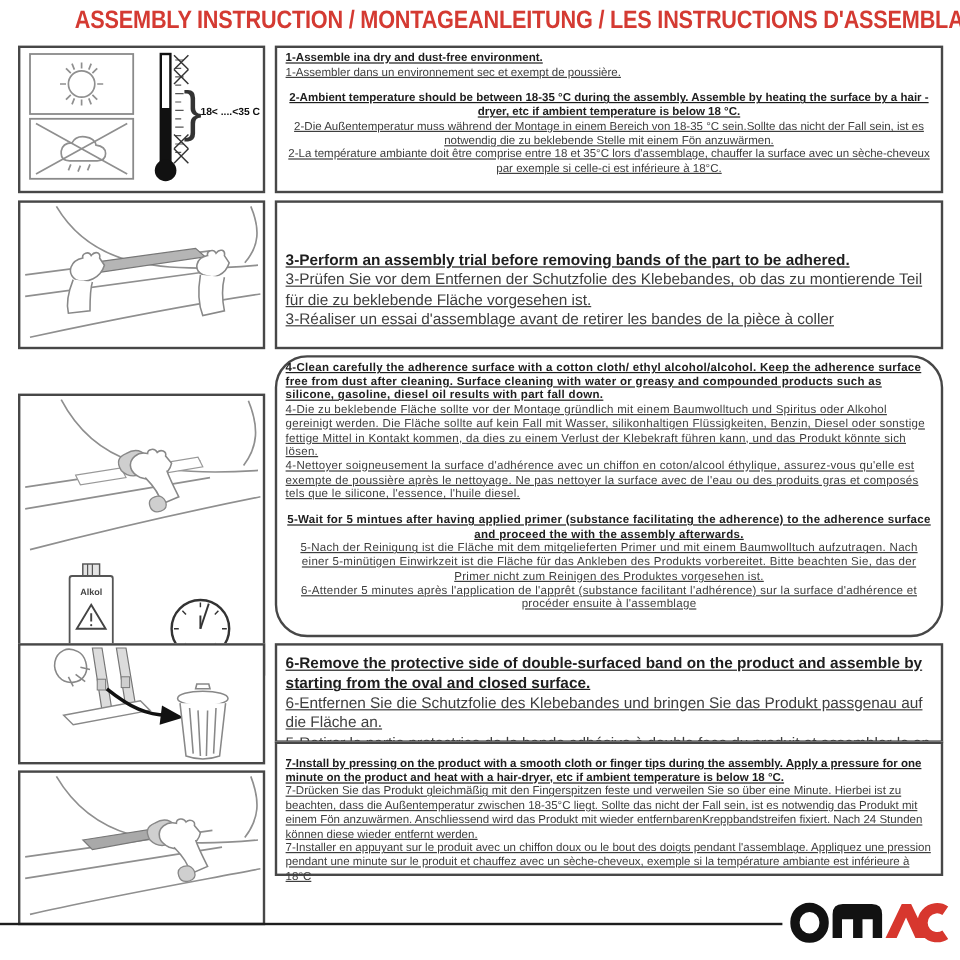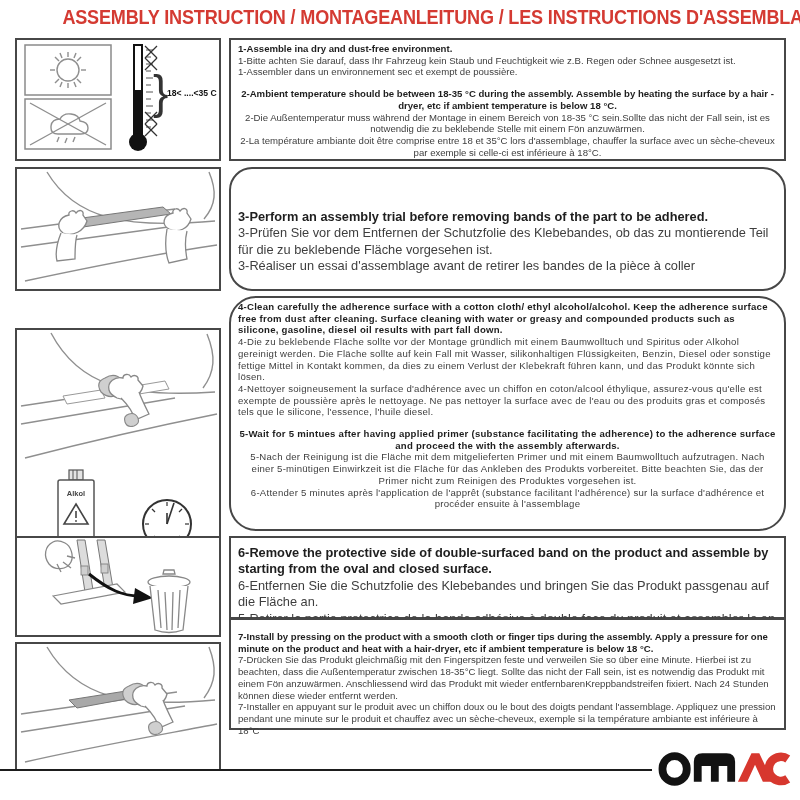--- a/index.html
+++ b/index.html
@@ -9,25 +9,25 @@
     color:#d43a32;font-weight:700;font-size:21px;letter-spacing:-0.2px;white-space:nowrap;}
   .page-title span{display:inline-block;transform:scaleX(0.86);transform-origin:center;}
 
   .cell{position:absolute;background:#fff;border:2px solid #474747;box-sizing:border-box;}
   .img-cell{left:15px;width:206px;}
   .txt-cell{left:229px;width:557px;padding:3px 7px;}
 
   .small-txt{font-size:9.6px;line-height:11.7px;}
   .big-txt{font-size:12.8px;line-height:16.4px;}
   .ls{letter-spacing:.25px;}
-  p{margin:0;}
+  p{margin:0;text-decoration:underline;}
   .en{font-weight:700;color:#1e1e1e;}
   .de,.fr{color:#3e3e3e;}
   .item+.item{margin-top:10px;text-align:center;}
-  .pad-top-lg{padding-top:40px;border-radius:23px;}
+  .pad-top-lg{padding-top:40px;}
   .pad-top-md{padding-top:7px;}
   .pad-top-sm{padding-top:11px;}
 
   svg{display:block;}
   .lineart{stroke:#8f8f8f;stroke-width:1.4;fill:none;}
   .boxart{stroke:#8a8a8a;stroke-width:1.5;fill:#fff;}
 
   .footer-line{position:absolute;left:0;top:769px;width:652px;height:0;border-top:2px solid #1d1d1d;}
   .logo{position:absolute;left:655px;top:749px;}
 </style>
@@ -99,21 +99,20 @@
           <line x1="140" y1="84" x2="128" y2="96"></line>
       </g>
       <text x="136" y="68" font-size="46" fill="#333" font-family="'Liberation Sans',sans-serif">}</text>
       <text x="150" y="56" font-size="8.6" font-weight="bold" fill="#111">18&lt; ....&lt;35 C</text>
     </g>
   </svg>
 </div>
 <div class="cell txt-cell small-txt" style="top:38px;height:123px;">
   <div class="item">
     <p class="en">1-Assemble ina dry and dust-free environment.</p>
-    <p class="de">1-Bitte achten Sie darauf, dass Ihr Fahrzeug kein Staub und Feuchtigkeit wie z.B. Regen oder Schnee ausgesetzt ist.</p>
     <p class="fr">1-Assembler dans un environnement sec et exempt de poussière.</p>
   </div>
   <div class="item">
     <p class="en">2-Ambient temperature should be between 18-35 °C  during the assembly. Assemble by heating the surface by a hair -dryer, etc if ambient temperature is below 18 °C.</p>
     <p class="de">2-Die Außentemperatur muss während der Montage in einem Bereich von 18-35 °C  sein.Sollte das nicht der Fall sein, ist es notwendig die zu beklebende Stelle mit einem Fön anzuwärmen.</p>
     <p class="fr">2-La température ambiante doit être comprise entre 18 et 35°C lors d'assemblage, chauffer la surface avec un sèche-cheveux par exemple si celle-ci est inférieure à 18°C.</p>
   </div>
 </div>
 
 <div class="cell img-cell" style="top:167px;height:124px;">

